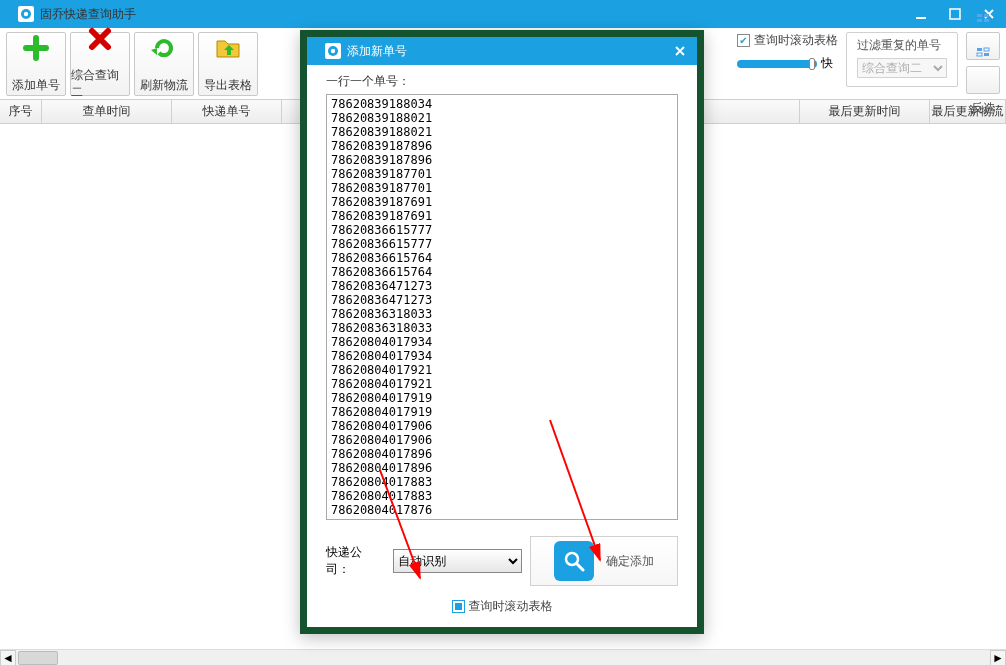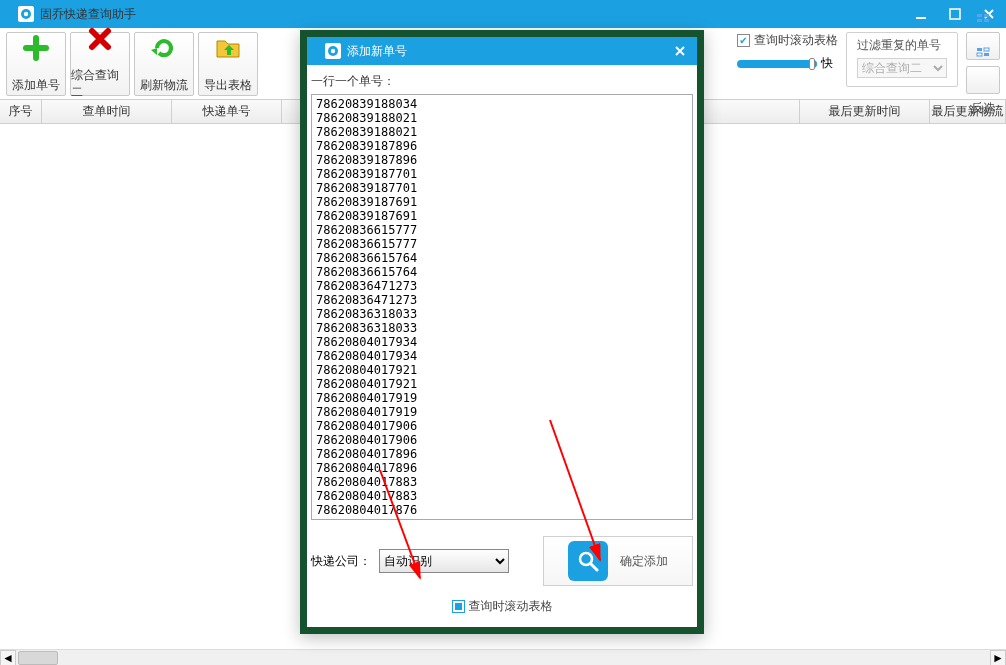--- a/index.html
+++ b/index.html
@@ -37,21 +37,21 @@
 .grid-body { flex:1; background:#fff; position:relative; overflow:hidden;}
 .h-scroll { position:absolute; bottom:0; left:0; right:0; height:16px; background:#f0f0f0; border-top:1px solid #ddd; display:flex; align-items:center; }
 .h-scroll .arrow{width:16px;height:16px;border:1px solid #ccc;background:#f5f5f5;display:flex;align-items:center;justify-content:center;}
 .h-scroll .thumb{width:40px;height:14px;background:#d8d8d8;border:1px solid #bbb;margin-left:2px;border-radius:2px;}
 .h-scroll .spacer{flex:1;}
 
 
 .modal { position: absolute; left: 300px; top: 30px; width: 404px; height: 604px; border: 7px solid #14532d; background:#fff; box-shadow: 0 4px 16px rgba(0,0,0,.25); display:flex; flex-direction:column; z-index:20; }
 .modal .titlebar { background:#1ba1e2; }
 .modal .titlebar .title{ color:#fff; }
-.modal .body { flex:1; padding: 8px 4px 12px; display:flex; flex-direction:column; }
+.modal .body { flex:1; padding: 8px 19px 12px; display:flex; flex-direction:column; }
 .modal .hint { color:#333; margin-bottom:4px; }
 .modal textarea { flex:1; border:1px solid #a9a9a9; resize:none; font-family:"SimSun",monospace; font-size:12px; line-height:14px; padding:2px 4px; white-space:pre; overflow-y:scroll; }
 .modal .row2{ display:flex; align-items:center; gap:8px; margin-top:16px; }
 .modal select{ width:130px; height:24px; border:1px solid #888; background:linear-gradient(#fff,#e6e6e6); }
 .modal .confirm-btn{ margin-left:auto; width:150px; height:50px; border:1px solid #d0d0d0; background:linear-gradient(#fff,#f6f6f6); display:flex; align-items:center; justify-content:center; gap:12px; cursor:pointer; font-size:16px; color:#555;}
 .modal .confirm-btn .cico{width:40px;height:40px;border-radius:6px;background:#1ba1e2;display:flex;align-items:center;justify-content:center;color:#fff;font-size:10px;line-height:10px;flex-direction:column;}
 .modal .filter-row{ display:flex; justify-content:center; align-items:center; gap:4px; margin-top:12px; color:#333;}
 .modal .filter-row .chk{width:13px;height:13px;border:1px solid #1ba1e2;display:inline-flex;align-items:center;justify-content:center;}
 .modal .filter-row .chk .inner{width:7px;height:7px;background:#1ba1e2;}
 

